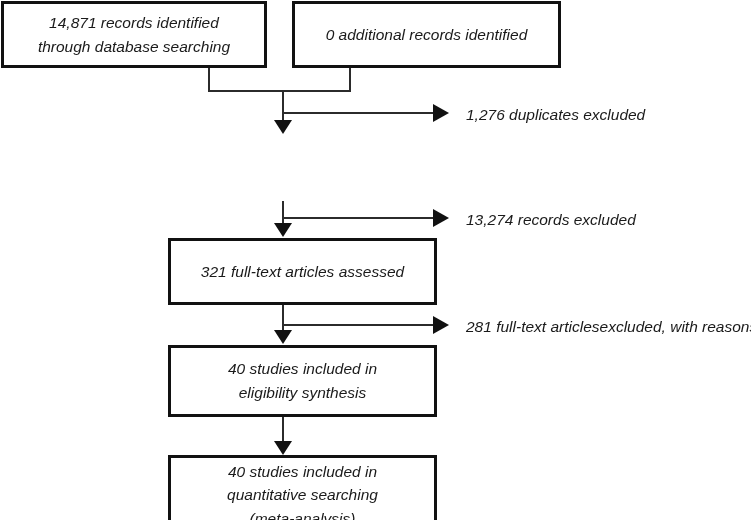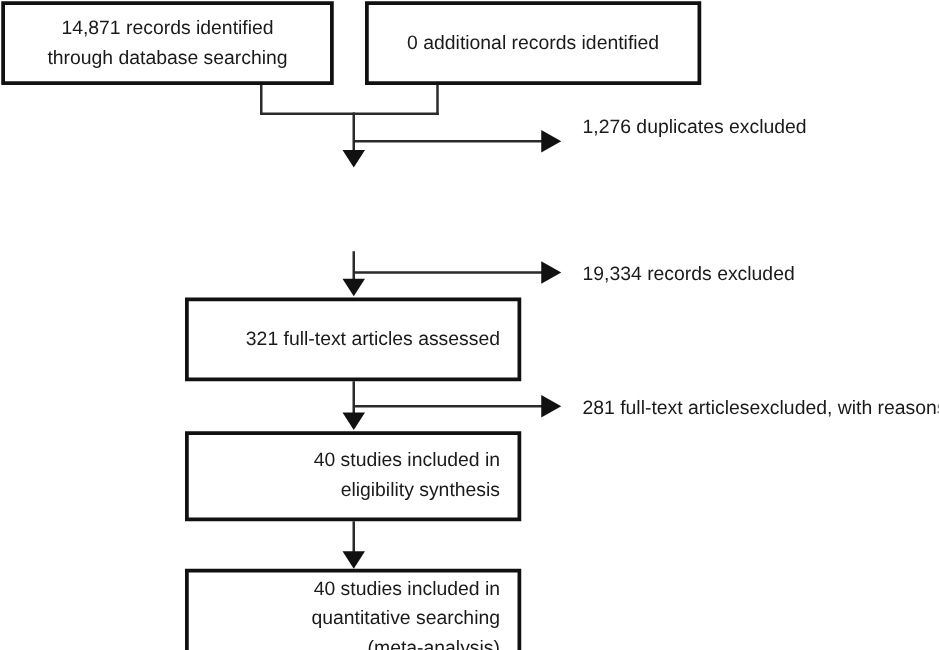--- a/index.html
+++ b/index.html
@@ -11,20 +11,21 @@
   body {
     font-family: "Liberation Sans", sans-serif;
     color: #1a1a1a;
   }
   #diagram {
     position: relative;
     width: 751px;
     height: 520px;
     background: #ffffff;
     overflow: hidden;
+    font-style: italic;
   }
 
   
   .box {
     position: absolute;
     box-sizing: border-box;
     border: 3px solid #111111;
     background: #ffffff;
     display: flex;
     flex-direction: column;
@@ -32,21 +33,21 @@
     padding: 4px 14px;
   }
   .box .line {
     font-size: 15.5px;
     line-height: 1.52;
     color: #1a1a1a;
     white-space: pre;
   }
   .box.center { align-items: center; }
   .box.center .line { text-align: center; }
-  .box.leftal { align-items: flex-end; }
+  .box.leftal { align-items: center; margin-left: 20px; }
   .box.leftal .line { text-align: left; }
 
   #box-db       { left: 1px;   top: 1px;   width: 266px; height: 67px; }
   #box-other    { left: 292px; top: 1px;   width: 269px; height: 67px; }
   #box-screened { left: 148px; top: 134px; width: 269px; height: 67px; }
   #box-fulltext { left: 148px; top: 238px; width: 269px; height: 67px; }
   #box-qual     { left: 148px; top: 345px; width: 269px; height: 72px; }
   #box-quant    { left: 148px; top: 455px; width: 269px; height: 80px; }
 
   
@@ -111,21 +112,21 @@
 
   
   .excl-label {
     position: absolute;
     font-size: 15.5px;
     line-height: 1.3;
     color: #1a1a1a;
     white-space: nowrap;
     left: 466px;
   }
-  #lbl-dup  { top: 92px; }
+  #lbl-dup  { top: 105px; }
   #lbl-rec  { top: 210px; }
   #lbl-full { top: 317px; }
 </style>
 </head>
 <body>
 
 <div id="diagram">
 
   <div class="box center" id="box-db">
     <div class="line">14,871 records identified</div>
@@ -146,21 +147,21 @@
   <div class="branch-line" id="b1-line"></div>
   <div class="branch-head" id="b1-head"></div>
   <div class="excl-label" id="lbl-dup">1,276 duplicates excluded</div>
 
 
   <div class="arrow-down-stem" id="a2-stem"></div>
   <div class="arrow-down-head" id="a2-head"></div>
 
   <div class="branch-line" id="b2-line"></div>
   <div class="branch-head" id="b2-head"></div>
-  <div class="excl-label" id="lbl-rec">19,334 records excluded</div>
+  <div class="excl-label" id="lbl-rec">13,274 records excluded</div>
 
   <div class="box leftal" id="box-fulltext">
     <div class="line">321 full-text articles assessed</div>
   </div>
 
   <div class="arrow-down-stem" id="a3-stem"></div>
   <div class="arrow-down-head" id="a3-head"></div>
 
   <div class="branch-line" id="b3-line"></div>
   <div class="branch-head" id="b3-head"></div>

